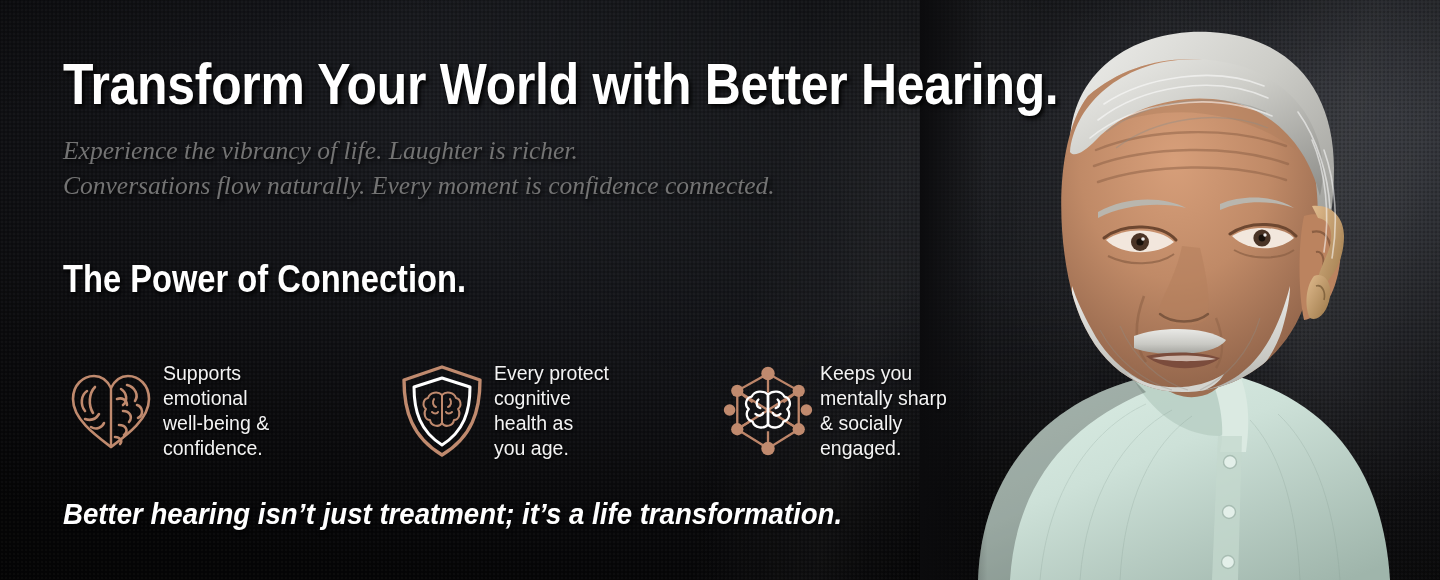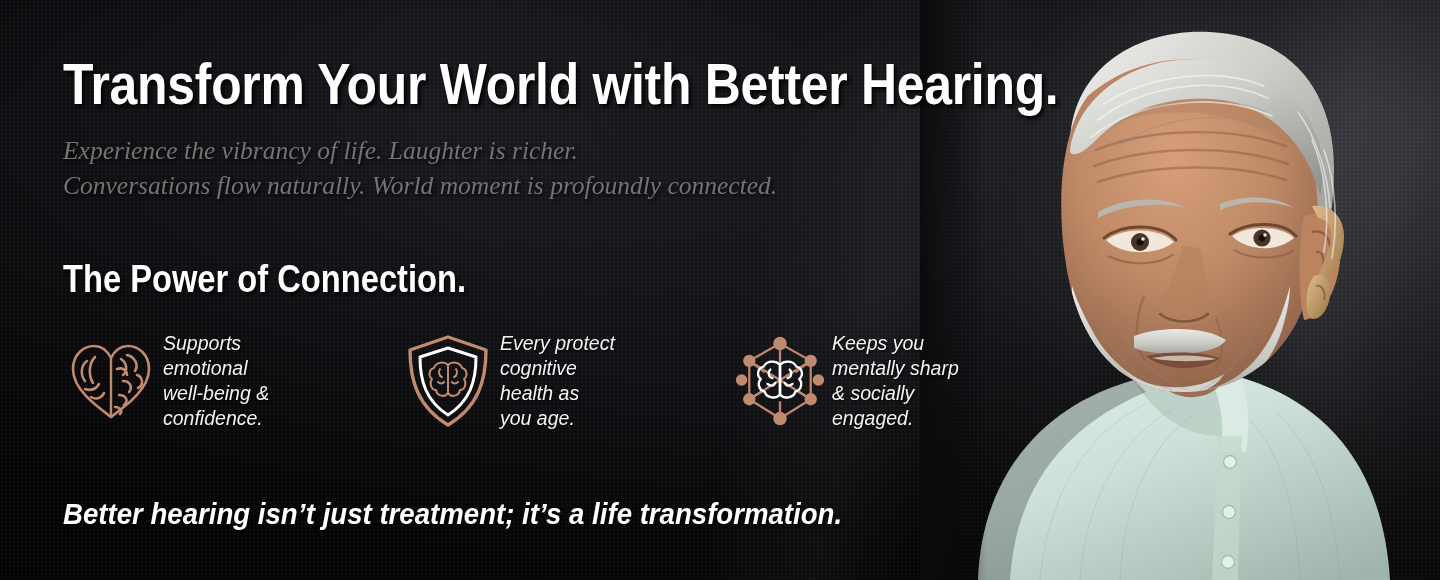--- a/index.html
+++ b/index.html
@@ -75,21 +75,21 @@
   }
 
   .section-title{
     position:absolute; top:258px; left:0;
     font-size:38px; font-weight:700; color:#ffffff;
     transform:scaleX(.86); transform-origin:left center;
     white-space:nowrap;
     text-shadow:2px 3px 5px rgba(0,0,0,.9);
   }
 
-  .features{ position:absolute; top:331px; left:0; display:flex; gap:12px;font-style:italic; }
+  .features{ position:absolute; top:361px; left:0; display:flex; gap:6px; }
   .feature{ display:flex; align-items:center; }
   .feature:nth-child(1){ width:325px; }
   .feature:nth-child(2){ width:320px; }
   .feature:nth-child(3){ width:300px; }
   .f-icon{ width:96px; flex:0 0 96px; display:flex; align-items:center; justify-content:center; }
   .f-icon svg{ display:block; }
   .f-text{
     font-size:19.5px; line-height:25px; color:#f3f3f3;
     text-shadow:1px 1px 3px rgba(0,0,0,.9);
     white-space:pre-line; padding-left:4px;
@@ -258,21 +258,21 @@
       <rect x="0" y="0" width="150" height="580" fill="url(#fadeL)"></rect>
     </svg>
   </div>
 
   <div class="content">
 
     <div class="headline">Transform Your World with Better Hearing.</div>
 
     <div class="sub">
       <div>Experience the vibrancy of life. Laughter is richer.</div>
-      <div>Conversations flow naturally. World moment is profoundly connected.</div>
+      <div>Conversations flow naturally. Every moment is confidence connected.</div>
     </div>
 
     <div class="section-title">The Power of Connection.</div>
 
     <div class="features">
 
       <div class="feature">
         <div class="f-icon">
           <svg width="92" height="88" viewBox="0 0 92 88" xmlns="http://www.w3.org/2000/svg">
             <g fill="none" stroke="#c08a6e" stroke-width="2.6" stroke-linecap="round" stroke-linejoin="round">

